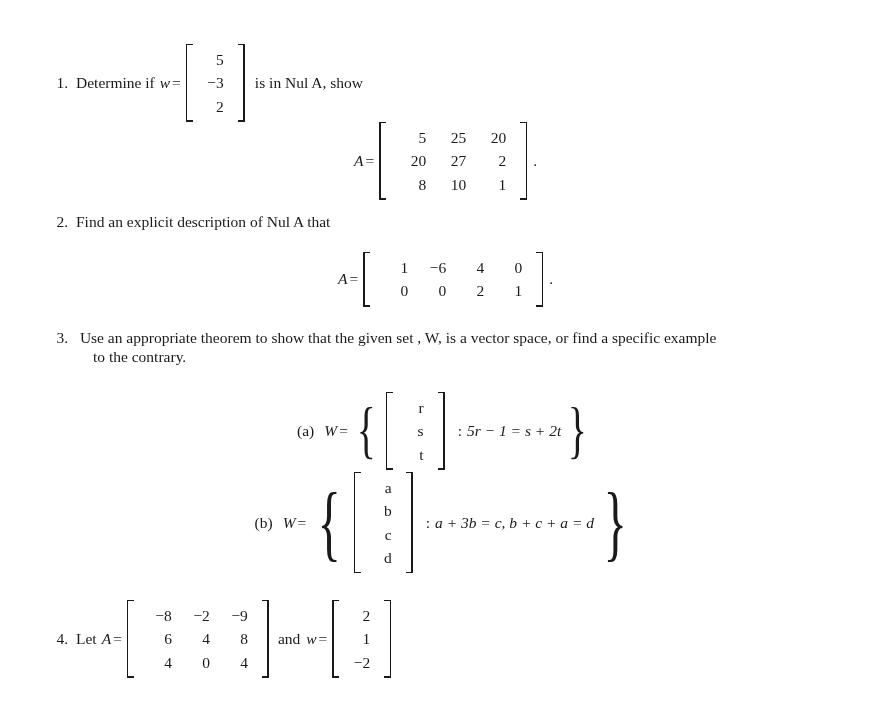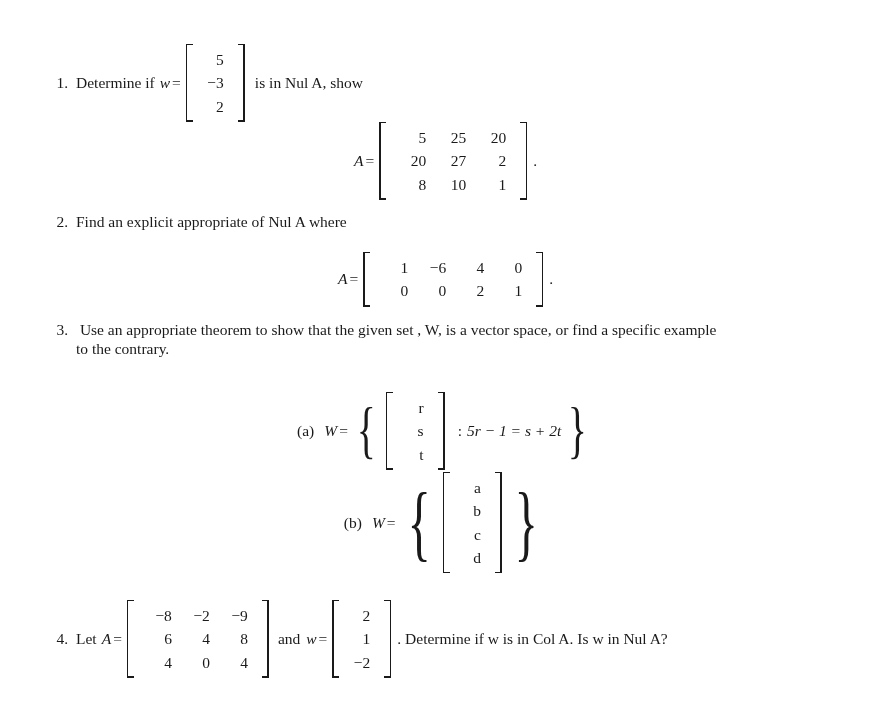--- a/index.html
+++ b/index.html
@@ -124,26 +124,26 @@
     padding-left: 10px;
     white-space: nowrap;
   }
   .colon { padding-right: 5px; font-style: normal; }
 
   
   #p1          { left: 44px;  top: 44px; }
   #p1-matrix   { left: 0;     top: 122px; width: 891px; }
   #p2          { left: 44px;  top: 212px; }
   #p2-matrix   { left: 0;     top: 252px; width: 891px; }
-  #p3          { left: 44px;  top: 320px; display: block; }
+  #p3          { left: 44px;  top: 328px; display: block; }
   #p3a         { left: 0;     top: 392px; width: 891px; }
   #p3b         { left: 0;     top: 472px; width: 891px; }
   #p4          { left: 44px;  top: 600px; }
 
-  #p3 .l2 { margin-left: 32px; display: block; }
+  #p3 .l2 { margin-left: 49px; display: block; }
   #p3 .l1 { display: block; }
 
   .sub-label {
     font-style: normal;
     margin-right: 10px;
   }
 </style>
 </head>
 <body>
 
@@ -204,21 +204,21 @@
       </span>
       <span class="brk brk-r">
           <i></i>
         </span>
     </span>
     <span class="rm" style="padding-left:3px">.</span>
   </div>
 
   <div class="item" id="p2">
     <span class="item-num">2.</span>
-    <span class="text-run">Find an explicit appropriate of Nul A where</span>
+    <span class="text-run">Find an explicit description of Nul A that</span>
   </div>
 
   <div class="display" id="p2-matrix">
     <span class="mi">A</span>
     <span class="mo">=</span>
     <span class="matrix">
       <span class="brk brk-l">
           <i></i>
         </span>
       <span class="mrows">
@@ -303,20 +303,23 @@
             <span class="mcell mi">c</span>
           </span>
           <span class="mrow">
             <span class="mcell mi">d</span>
           </span>
         </span>
         <span class="brk brk-r">
             <i></i>
           </span>
       </span>
+      <span class="cond">
+        <span class="colon">:</span><span class="mi">a + 3b = c,  b + c + a = d</span>
+      </span>
     </span>
     <span class="brace brace-b">}</span>
   </div>
 
   <div class="item" id="p4">
     <span class="item-num">4.</span>
     <span class="text-run">Let</span>
     <span class="mi" style="padding-left:5px">A</span>
     <span class="mo">=</span>
 
@@ -363,16 +366,15 @@
         </span>
         <span class="mrow">
           <span class="mcell">−2</span>
         </span>
       </span>
       <span class="brk brk-r">
           <i></i>
         </span>
     </span>
 
-    <span class="text-run" style="padding-left:3px">. Determine if w is in Col A. Is w in Nul A?</span>
   </div>
 
 </div>
 
 </body></html>

